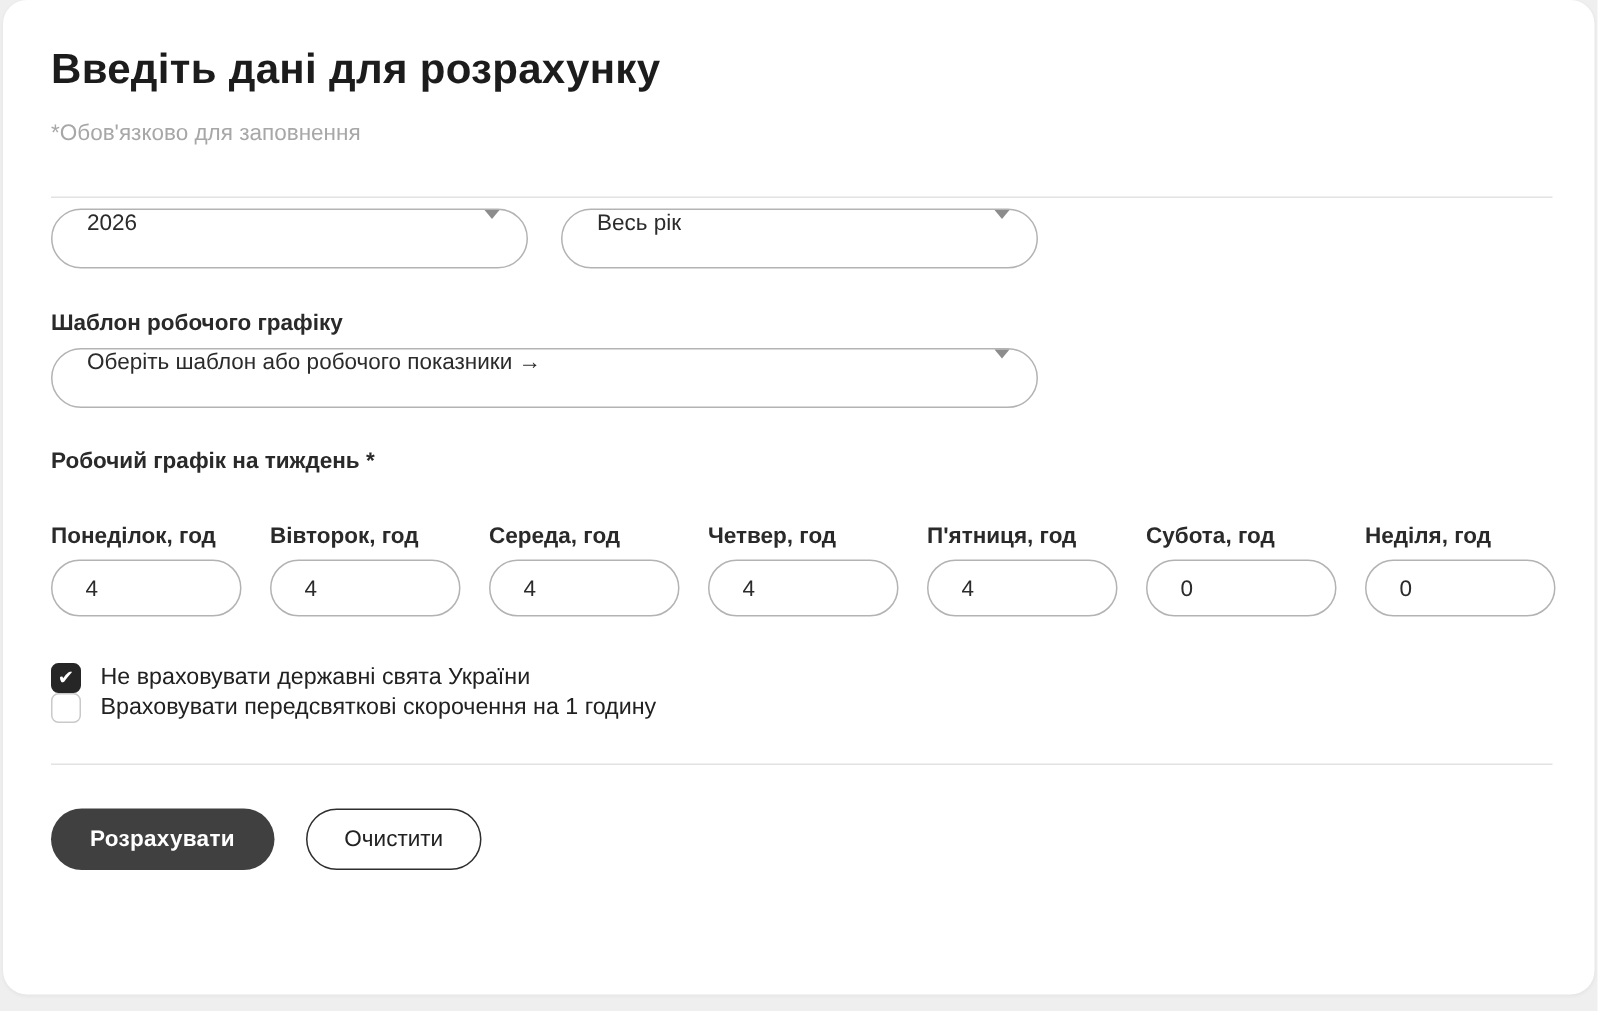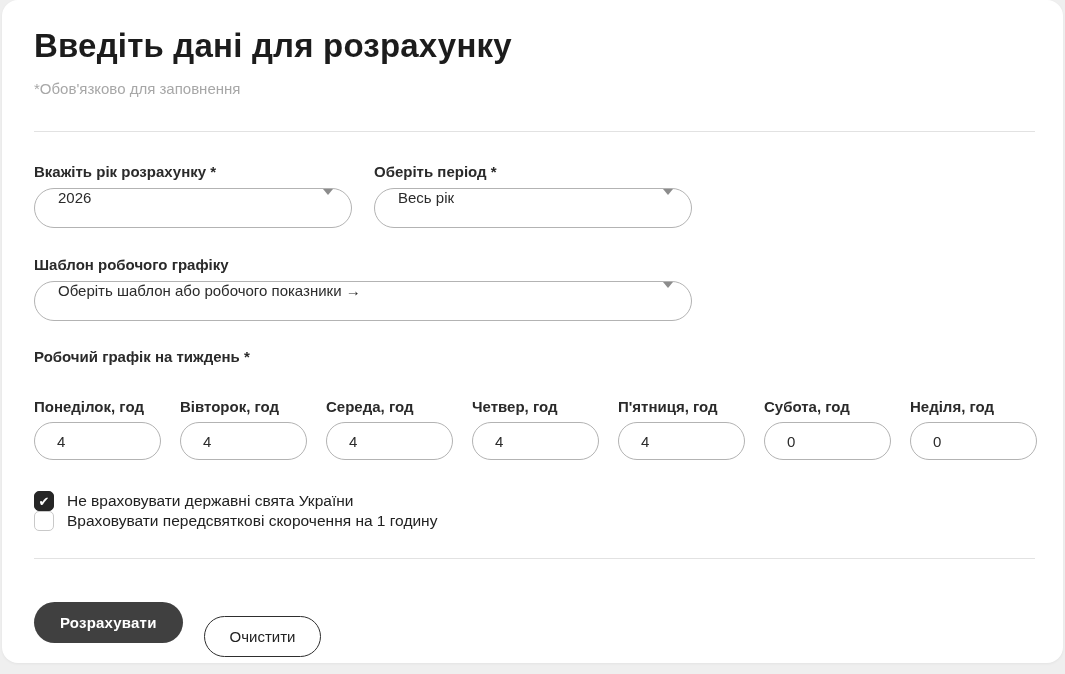--- a/index.html
+++ b/index.html
@@ -14,21 +14,21 @@
     position:absolute; left:2px; top:0;
     width:1061px; height:663px;
     background:#ffffff;
     border-radius:16px;
     box-shadow:0 1px 3px rgba(0,0,0,.05);
   }
   .content { padding:0 28px 0 32px; }
 
   .page-title {
     margin-top:30px;
-    font-size:33px; line-height:32px; font-weight:700;
+    font-size:28px; line-height:32px; font-weight:700;
     color:#1c1c1c; letter-spacing:.2px;
   }
   .required-note {
     margin-top:18px;
     font-size:15px; line-height:18px;
     color:#a7a7a7;
   }
   .divider { margin-top:33px; height:1px; background:#e2e2e2; }
   .divider-2 { margin-top:27px; height:1px; background:#e2e2e2; }
 
@@ -96,37 +96,33 @@
     height:41px; border-radius:21px; display:inline-flex;
     align-items:center; justify-content:center;
     font-family:inherit; font-size:15px; cursor:pointer;
   }
   .btn-primary {
     background:#404040; color:#ffffff; border:none;
     padding:6px 26px; font-weight:600; letter-spacing:.2px;
   }
   .btn-secondary {
     background:#ffffff; color:#222222; border:1.5px solid #2e2e2e;
-    padding:0 25px; font-weight:400;margin-top:28px;
+    padding:0 25px; font-weight:400;
   }
 </style>
 </head>
 <body>
 
 <div class="card">
   <div class="content">
 
     <h1 class="page-title">Введіть дані для розрахунку</h1>
     <div class="required-note">*Обов'язково для заповнення</div>
     <div class="divider"></div>
 
-    <div class="labels-row">
-      <div class="field-label">Вкажіть рік розрахунку *</div>
-      <div class="field-label">Оберіть період *</div>
-    </div>
 
     <div class="selects-row">
       <div class="select-pill w-narrow">
         <span class="select-value">2026</span>
         <span class="caret"></span>
       </div>
       <div class="select-pill w-narrow">
         <span class="select-value">Весь рік</span>
         <span class="caret"></span>
       </div>

